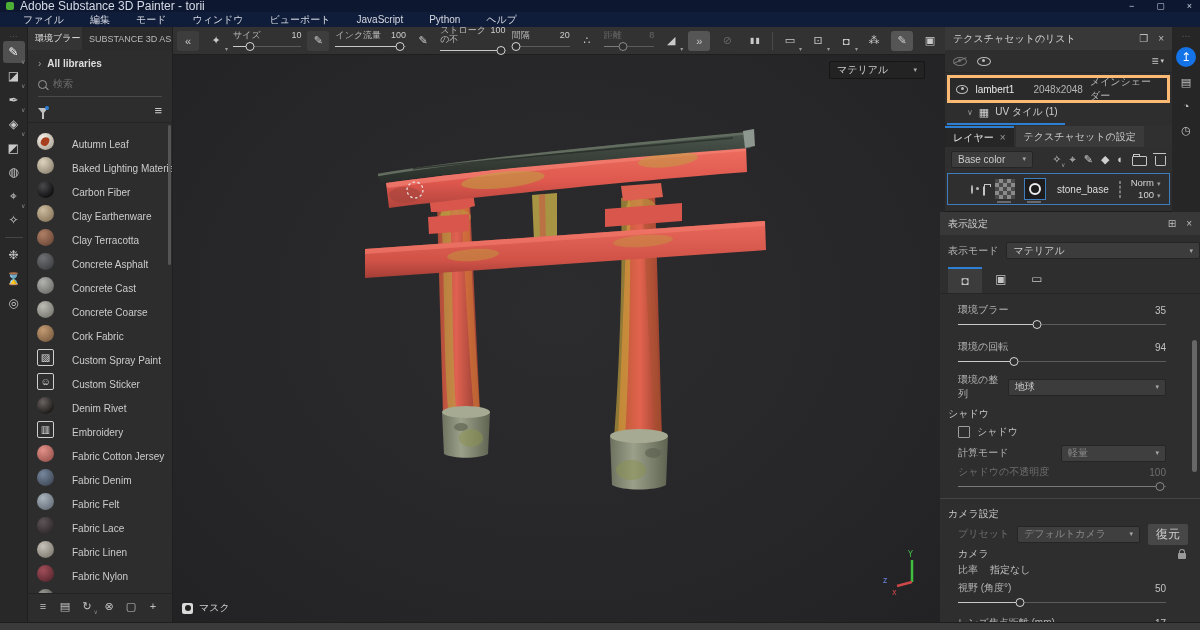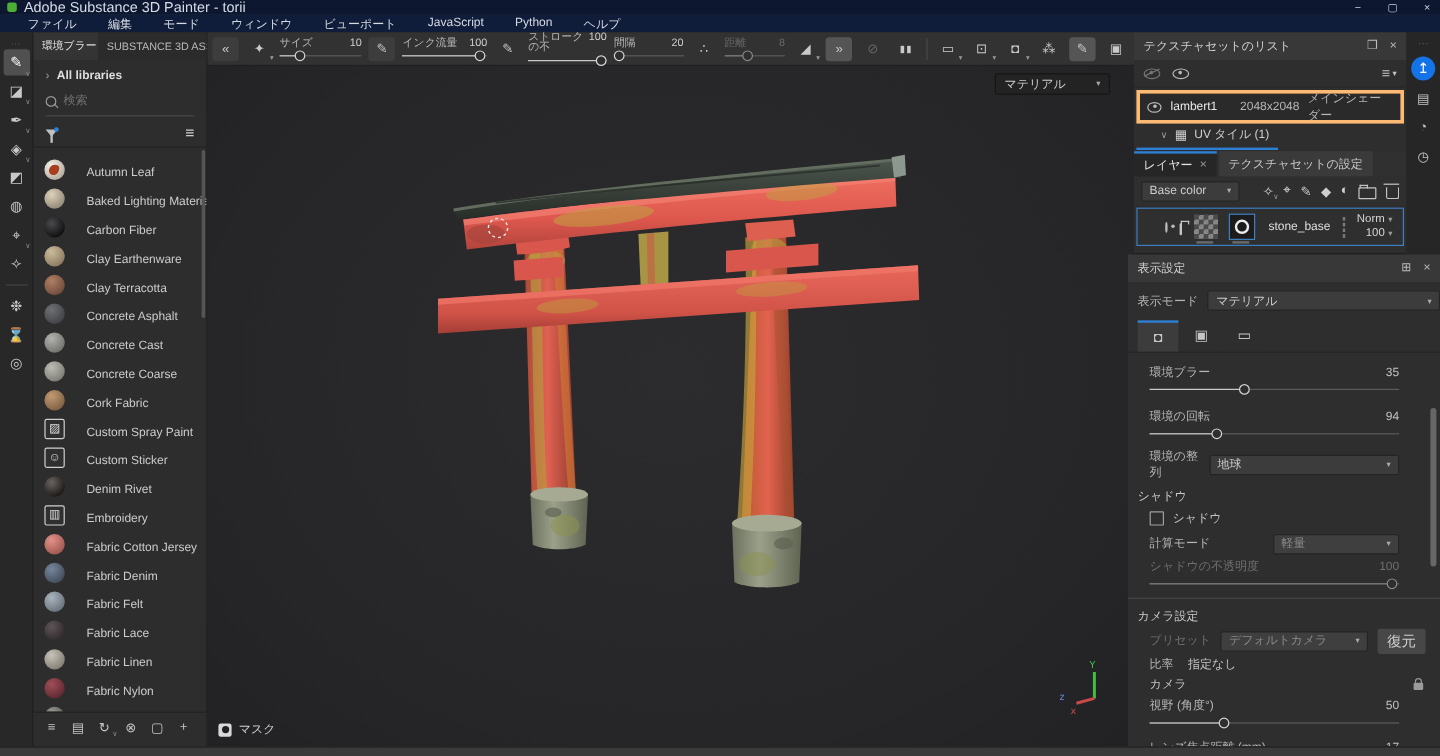--- a/index.html
+++ b/index.html
@@ -643,27 +643,27 @@
     <div class="divider"></div>
     <div class="dsec">カメラ設定</div>
     <div class="drow" style="height:24px">
       <span class="ddim">プリセット</span>
       <span class="dd dim" style="flex:1;margin:0 8px">
         <span>デフォルトカメラ</span>
         <span class="ch">▾</span>
       </span>
       <span class="btn" style="margin-right:-22px">復元</span>
     </div>
+    <div class="drow" style="padding-right:14px">
+        <span>カメラ</span>
+        <span class="i-lock"></span>
+      </div>
     <div class="drow" style="justify-content:flex-start;gap:12px">
         <span class="dlab">比率</span>
         <span>指定なし</span>
-      </div>
-    <div class="drow" style="padding-right:14px">
-        <span>カメラ</span>
-        <span class="i-lock"></span>
       </div>
     <div style="height:2px"></div>
     <div class="drow">
         <span class="dlab">視野 (角度°)</span>
         <span>50</span>
       </div>
     <div class="slider dslider">
         <span class="tr"></span>
         <span class="fill" style="width:30%"></span>
         <span class="hd" style="left:30%"></span>

